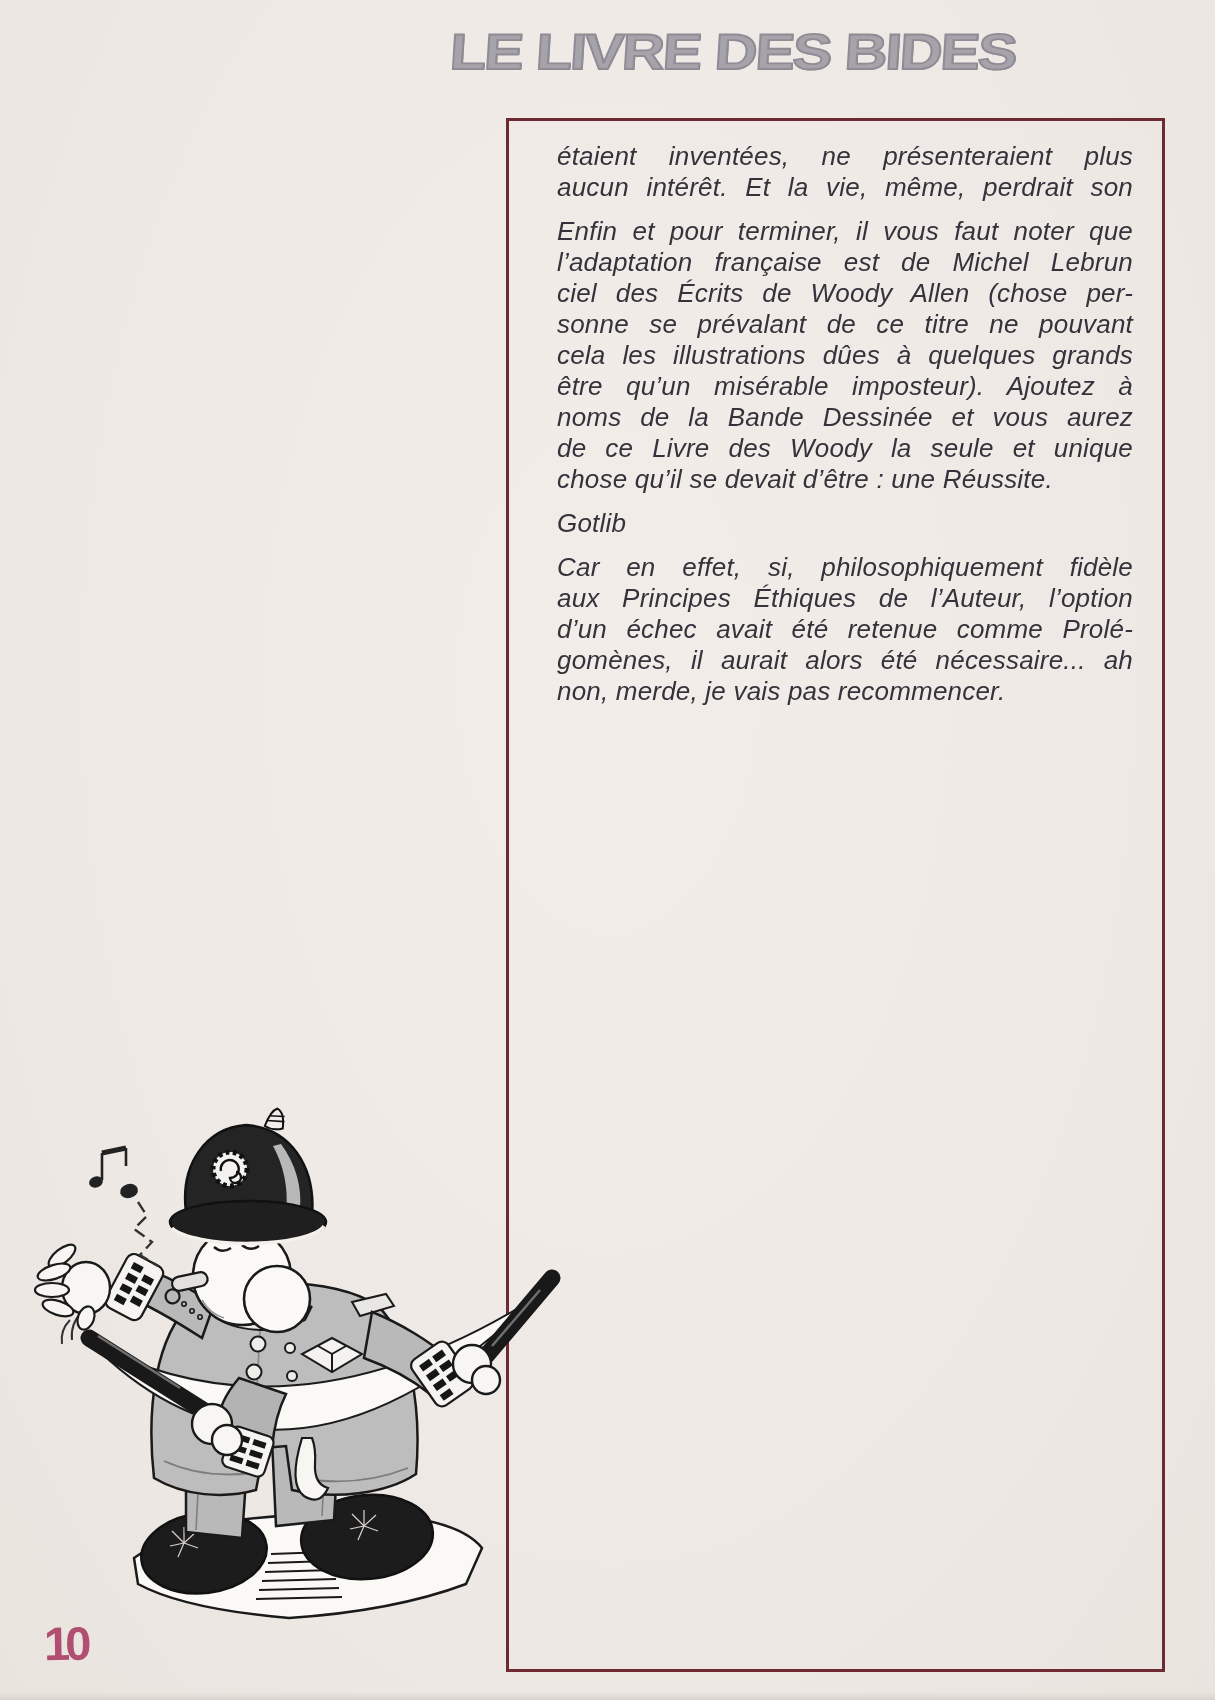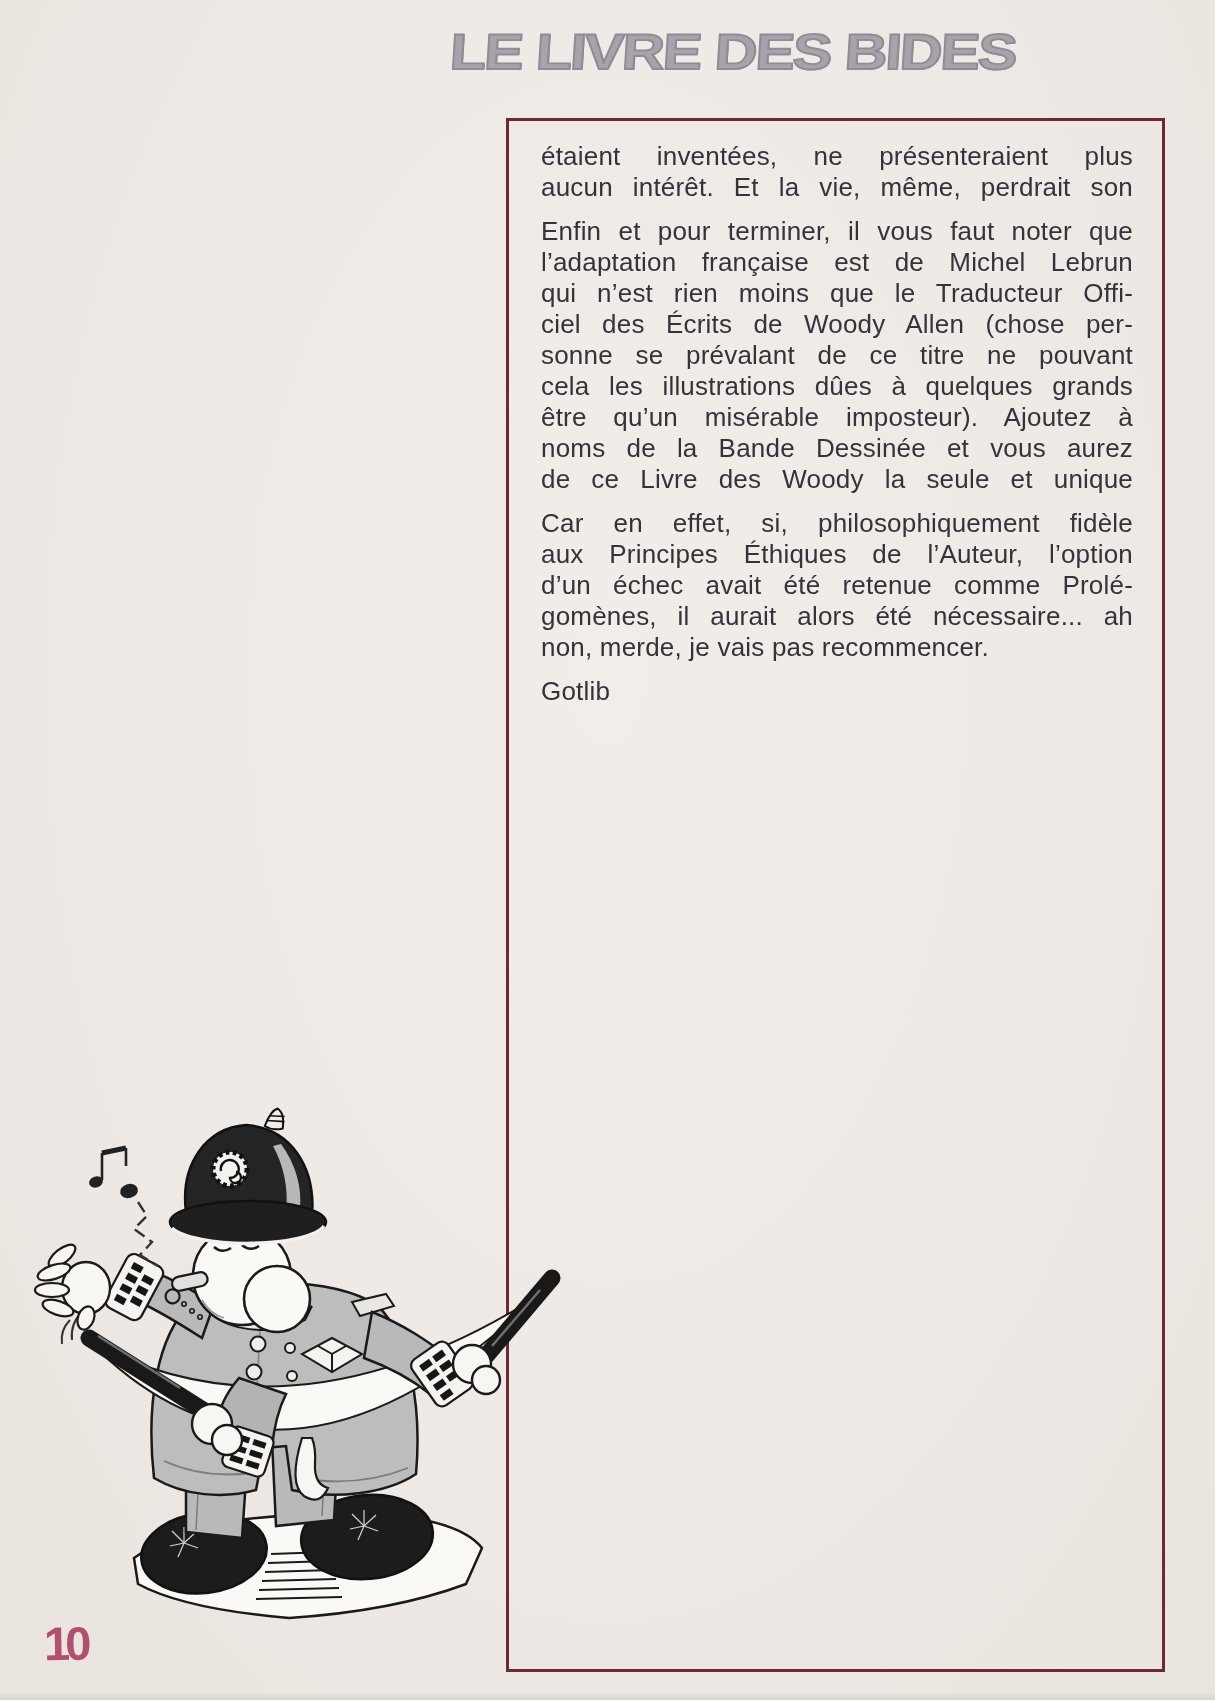--- a/index.html
+++ b/index.html
@@ -25,21 +25,21 @@
     transform:scale(1.04,.88) skewX(-3deg); transform-origin:left top;
   }
   .textbox{
     position:absolute; left:506px; top:118px; width:659px; height:1554px;
     border:3px solid var(--box-border); box-sizing:border-box;
   }
   .article{
     position:absolute; left:32px; top:20px; width:592px;
     color:var(--text); font-size:26px; line-height:31px; letter-spacing:.2px;
   }
-  .para{margin:0 0 13px 0;}
+  .para{margin:0 0 13px 16px;font-style:italic;}
   .line{text-align:justify; text-align-last:justify; white-space:normal;}
   .line.last{text-align-last:left;}
   .pagenum{
     position:absolute; left:44px; top:1616px;
     color:var(--page-number); font-size:47px; font-weight:bold;
     letter-spacing:-5px; transform:rotate(-1deg);
   }
   .illustration{position:absolute; left:34px; top:1106px; width:530px; height:525px;}
 </style>
 </head>
@@ -51,37 +51,37 @@
 
   <div class="textbox">
     <div class="article">
         <div class="para">
           <div class="line">étaient inventées, ne présenteraient plus</div>
           <div class="line">aucun intérêt. Et la vie, même, perdrait son</div>
         </div>
         <div class="para">
           <div class="line">Enfin et pour terminer, il vous faut noter que</div>
           <div class="line">l’adaptation française est de Michel Lebrun</div>
-          <div class="line">qui n’est rien moins que le Traducteur Offi-</div>
           <div class="line">ciel des Écrits de Woody Allen (chose per-</div>
           <div class="line">sonne se prévalant de ce titre ne pouvant</div>
           <div class="line">cela les illustrations dûes à quelques grands</div>
           <div class="line">être qu’un misérable imposteur). Ajoutez à</div>
           <div class="line">noms de la Bande Dessinée et vous aurez</div>
           <div class="line">de ce Livre des Woody la seule et unique</div>
+          <div class="line last">chose qu’il se devait d’être : une Réussite.</div>
+        </div>
+        <div class="para">
+          <div class="line last">Gotlib</div>
         </div>
         <div class="para">
           <div class="line">Car en effet, si, philosophiquement fidèle</div>
           <div class="line">aux Principes Éthiques de l’Auteur, l’option</div>
           <div class="line">d’un échec avait été retenue comme Prolé-</div>
           <div class="line">gomènes, il aurait alors été nécessaire... ah</div>
           <div class="line last">non, merde, je vais pas recommencer.</div>
-        </div>
-        <div class="para">
-          <div class="line last">Gotlib</div>
         </div>
       </div>
   </div>
 
   <svg class="illustration" viewBox="0 0 530 525">
 
     <g>
       <path d="M100,452 L145,422 Q250,405 340,408 Q425,413 448,442 L432,478 Q360,505 255,512 Q150,503 104,478 Z" fill="#fbf9f5" stroke="#1a1a1a" stroke-width="2.5"></path>
       <g stroke="#1a1a1a" stroke-width="2">
         <line x1="237" y1="448" x2="293" y2="446"></line>

